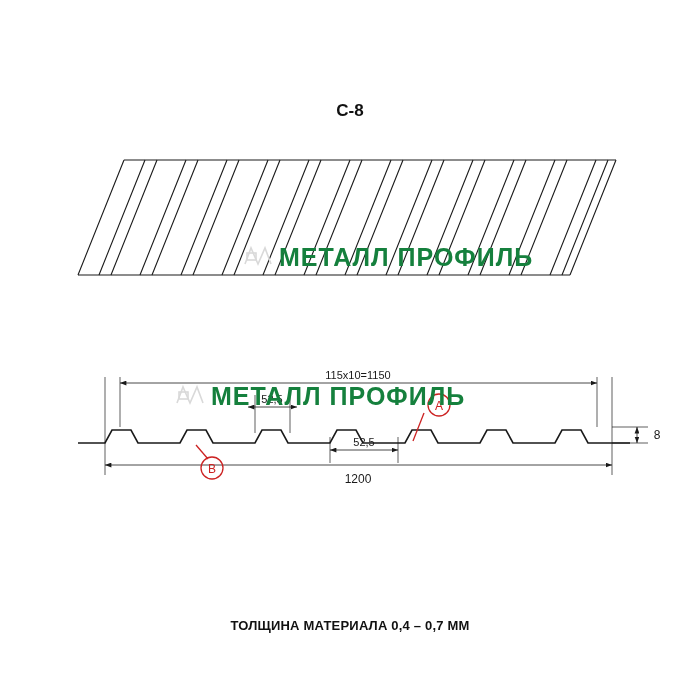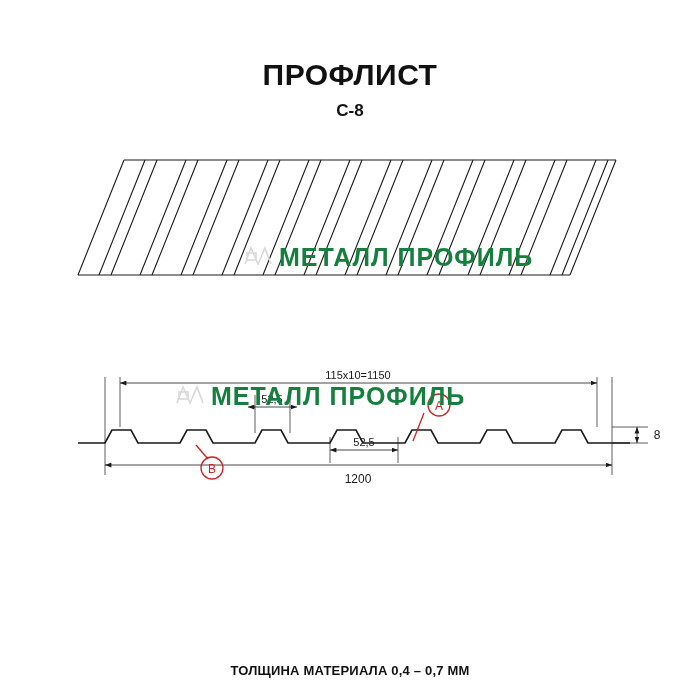--- a/index.html
+++ b/index.html
@@ -44,21 +44,20 @@
   .footnote {
     position: absolute;
     top: 618px;
     left: 0;
     width: 700px;
     text-align: center;
     font-size: 13px;
     font-weight: bold;
     letter-spacing: 0.2px;
     color: #111;
-    margin-top: 45px;
   }
   .iso-svg {
     position: absolute;
     left: 0;
     top: 130px;
   }
   .section-svg {
     position: absolute;
     left: 0;
     top: 355px;
@@ -81,21 +80,20 @@
   }
   text {
     font-family: "Liberation Sans", sans-serif;
   }
 </style>
 </head>
 <body>
 
 <div class="page">
 
-  <div class="title">ПРОФЛИСТ</div>
   <div class="subtitle">С-8</div>
 
   <svg class="iso-svg" width="700" height="190" viewBox="0 0 700 190">
     <g fill="none" stroke="#1a1a1a" stroke-width="1.1" stroke-linejoin="miter">
 
       <path d="M124,30 L616,30"></path>
 
       <path d="M78,145 L570,145"></path>
 
       <path d="M124,30 L78,145"></path>

